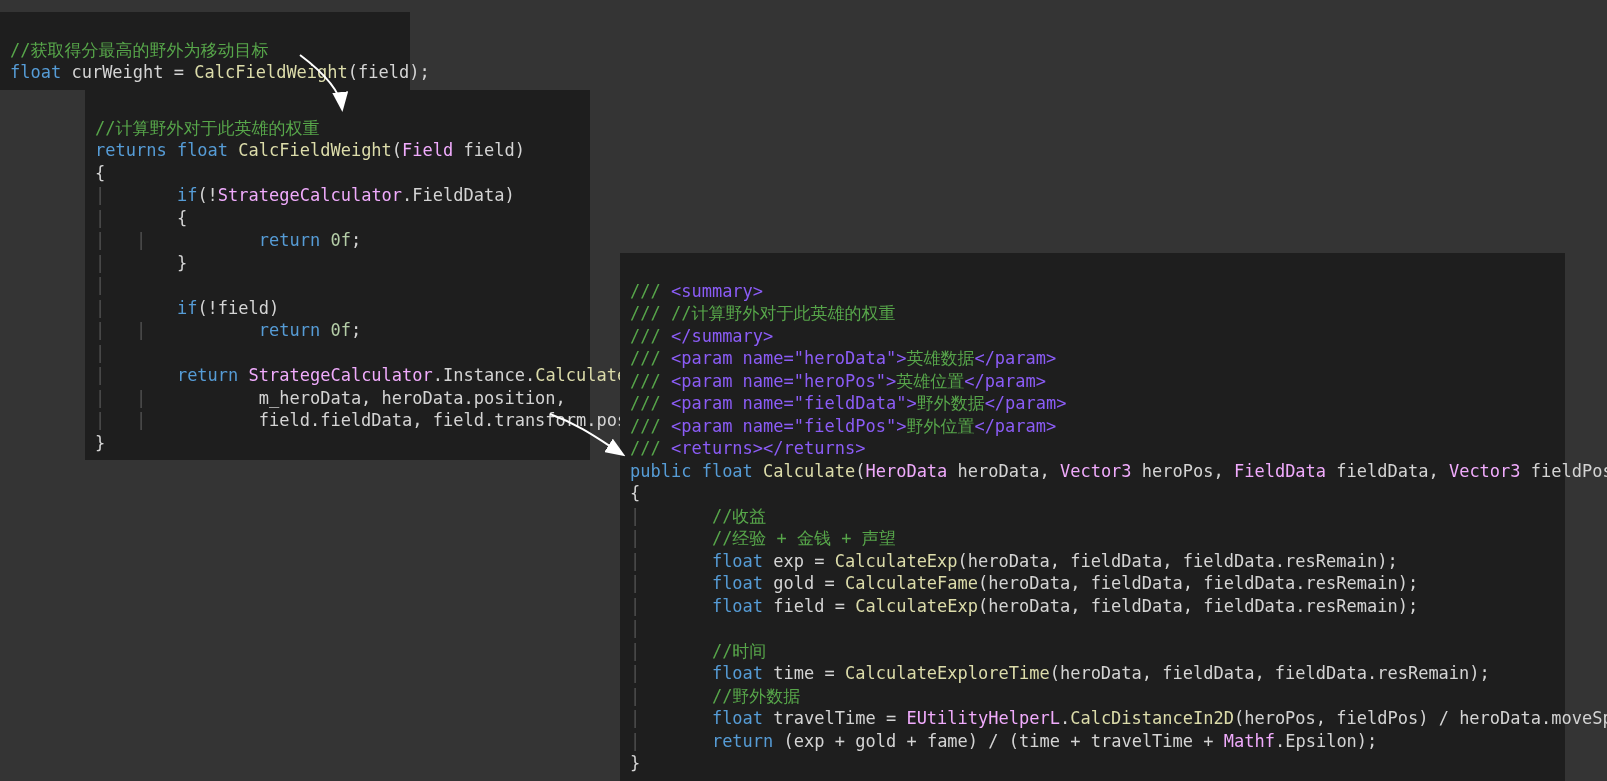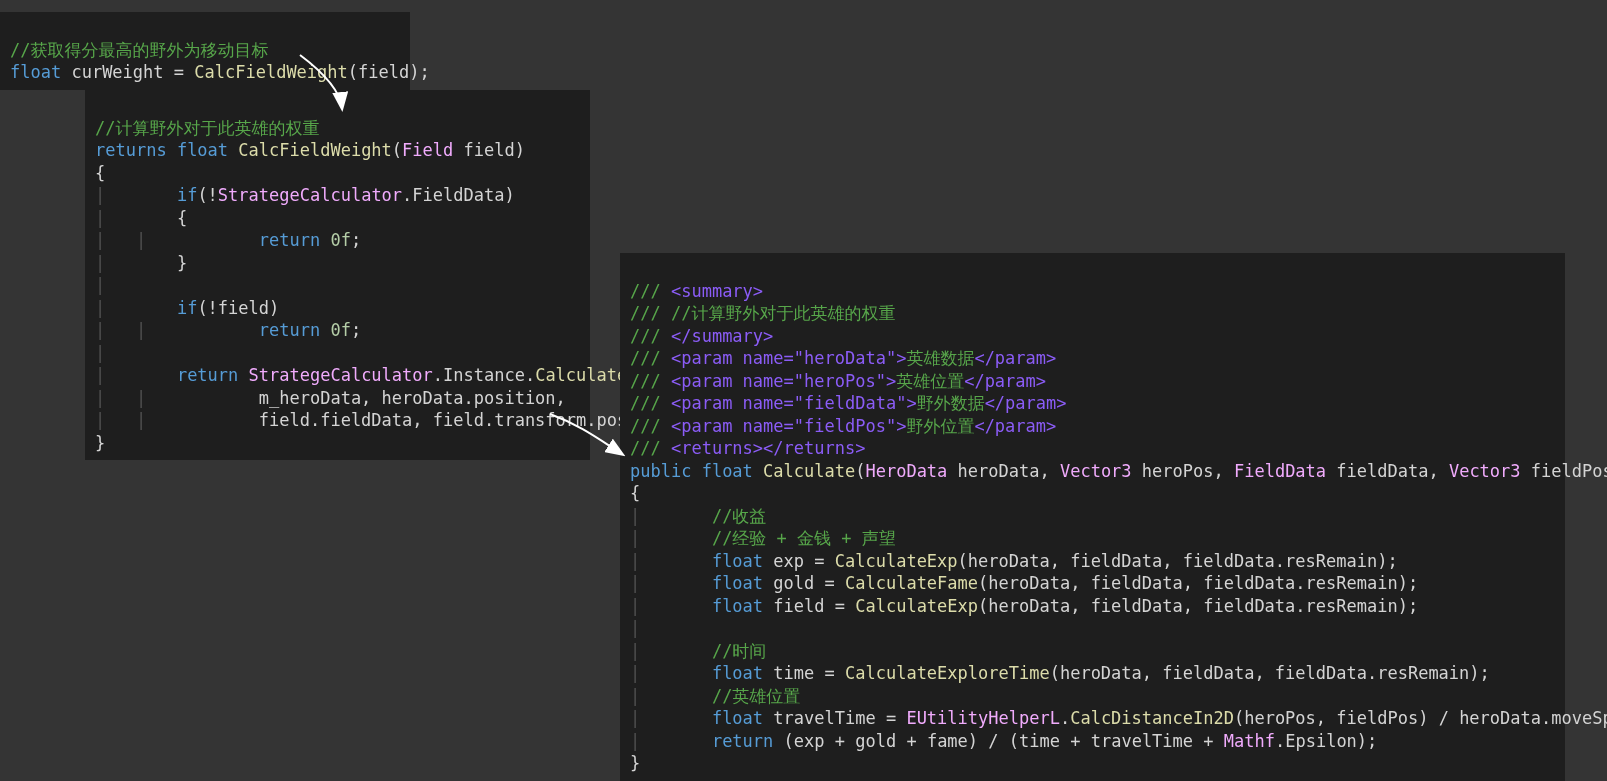--- a/index.html
+++ b/index.html
@@ -76,21 +76,21 @@
 <span class="kw">public</span><span class="kw"> float</span><span class="method"> Calculate</span><span class="ident">(</span><span class="type">HeroData</span><span class="ident"> heroData, </span><span class="type">Vector3</span><span class="ident"> heroPos, </span><span class="type">FieldData</span><span class="ident"> fieldData, </span><span class="type">Vector3</span><span class="ident"> fieldPos)</span>
 <span class="ident">{</span>
 <span class="guides">|   </span><span class="comment">    //收益</span>
 <span class="guides">|   </span><span class="comment">    //经验 + 金钱 + 声望</span>
 <span class="guides">|   </span><span class="kw">    float</span><span class="ident"> exp </span><span class="ident">=</span><span class="method"> CalculateExp</span><span class="ident">(heroData, fieldData, fieldData.resRemain);</span>
 <span class="guides">|   </span><span class="kw">    float</span><span class="ident"> gold </span><span class="ident">=</span><span class="method"> CalculateFame</span><span class="ident">(heroData, fieldData, fieldData.resRemain);</span>
 <span class="guides">|   </span><span class="kw">    float</span><span class="ident"> field </span><span class="ident">=</span><span class="method"> CalculateExp</span><span class="ident">(heroData, fieldData, fieldData.resRemain);</span>
 <span class="guides">|</span>
 <span class="guides">|   </span><span class="comment">    //时间</span>
 <span class="guides">|   </span><span class="kw">    float</span><span class="ident"> time </span><span class="ident">=</span><span class="method"> CalculateExploreTime</span><span class="ident">(heroData, fieldData, fieldData.resRemain);</span>
-<span class="guides">|   </span><span class="comment">    //英雄位置</span>
+<span class="guides">|   </span><span class="comment">    //野外数据</span>
 <span class="guides">|   </span><span class="kw">    float</span><span class="ident"> travelTime </span><span class="ident">=</span><span class="type"> EUtilityHelperL</span><span class="ident">.</span><span class="method">CalcDistanceIn2D</span><span class="ident">(heroPos, fieldPos) </span><span class="ident">/</span><span class="ident"> heroData.moveSpeed;</span>
 <span class="guides">|   </span><span class="kw">    return</span><span class="ident"> (exp </span><span class="ident">+</span><span class="ident"> gold </span><span class="ident">+</span><span class="ident"> fame) </span><span class="ident">/</span><span class="ident"> (time </span><span class="ident">+</span><span class="ident"> travelTime </span><span class="ident">+</span><span class="type"> Mathf</span><span class="ident">.Epsilon);</span>
 <span class="ident">}</span>
 </div>
 
 <svg class="arrows">
   <defs>
     <marker id="arrowhead" markerWidth="10" markerHeight="8" refX="8" refY="4" orient="auto">
       <polygon points="0 0, 10 4, 0 8" fill="#ffffff"></polygon>
     </marker>

